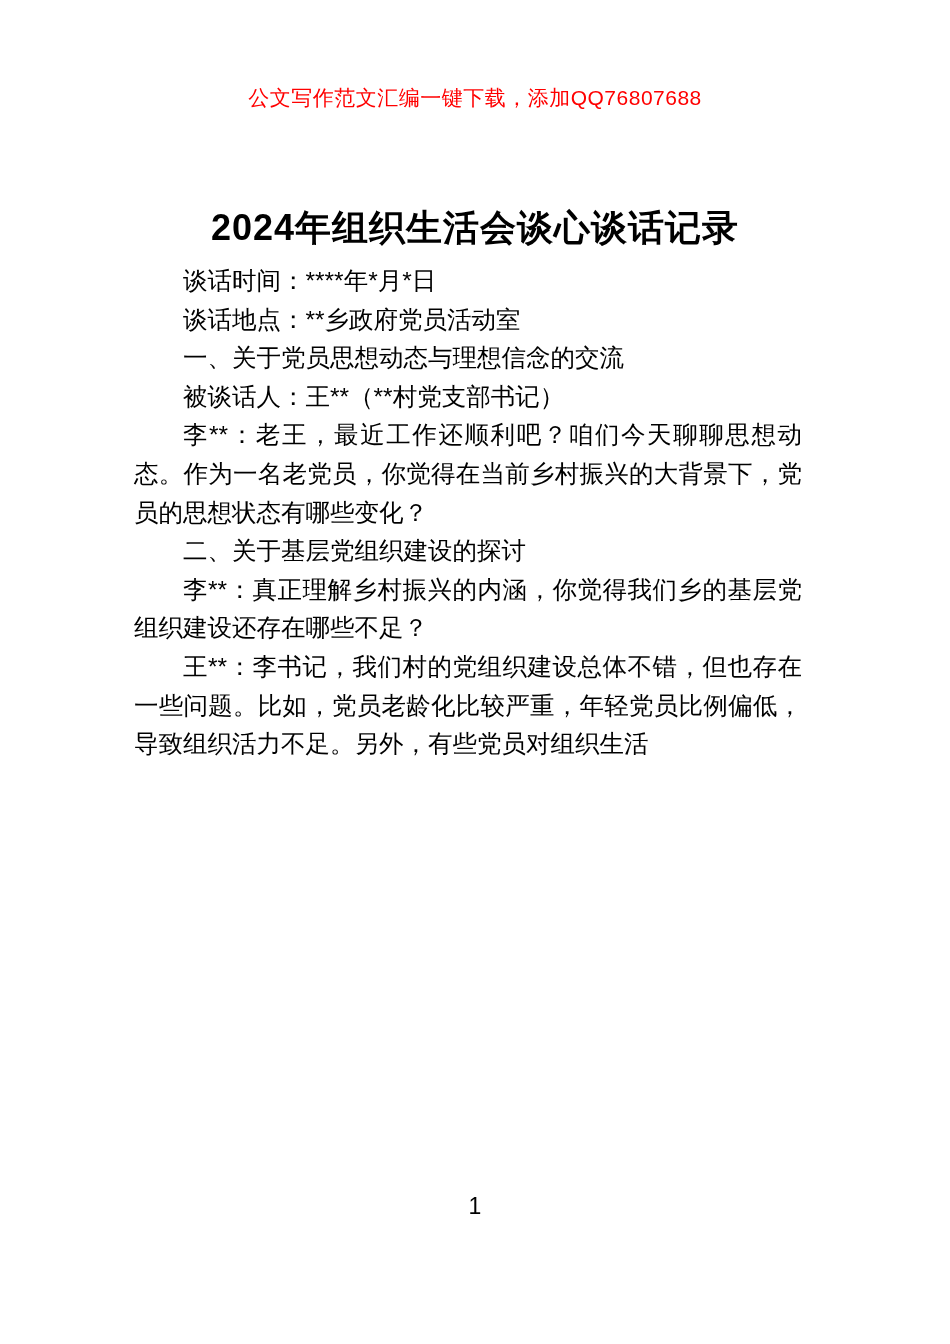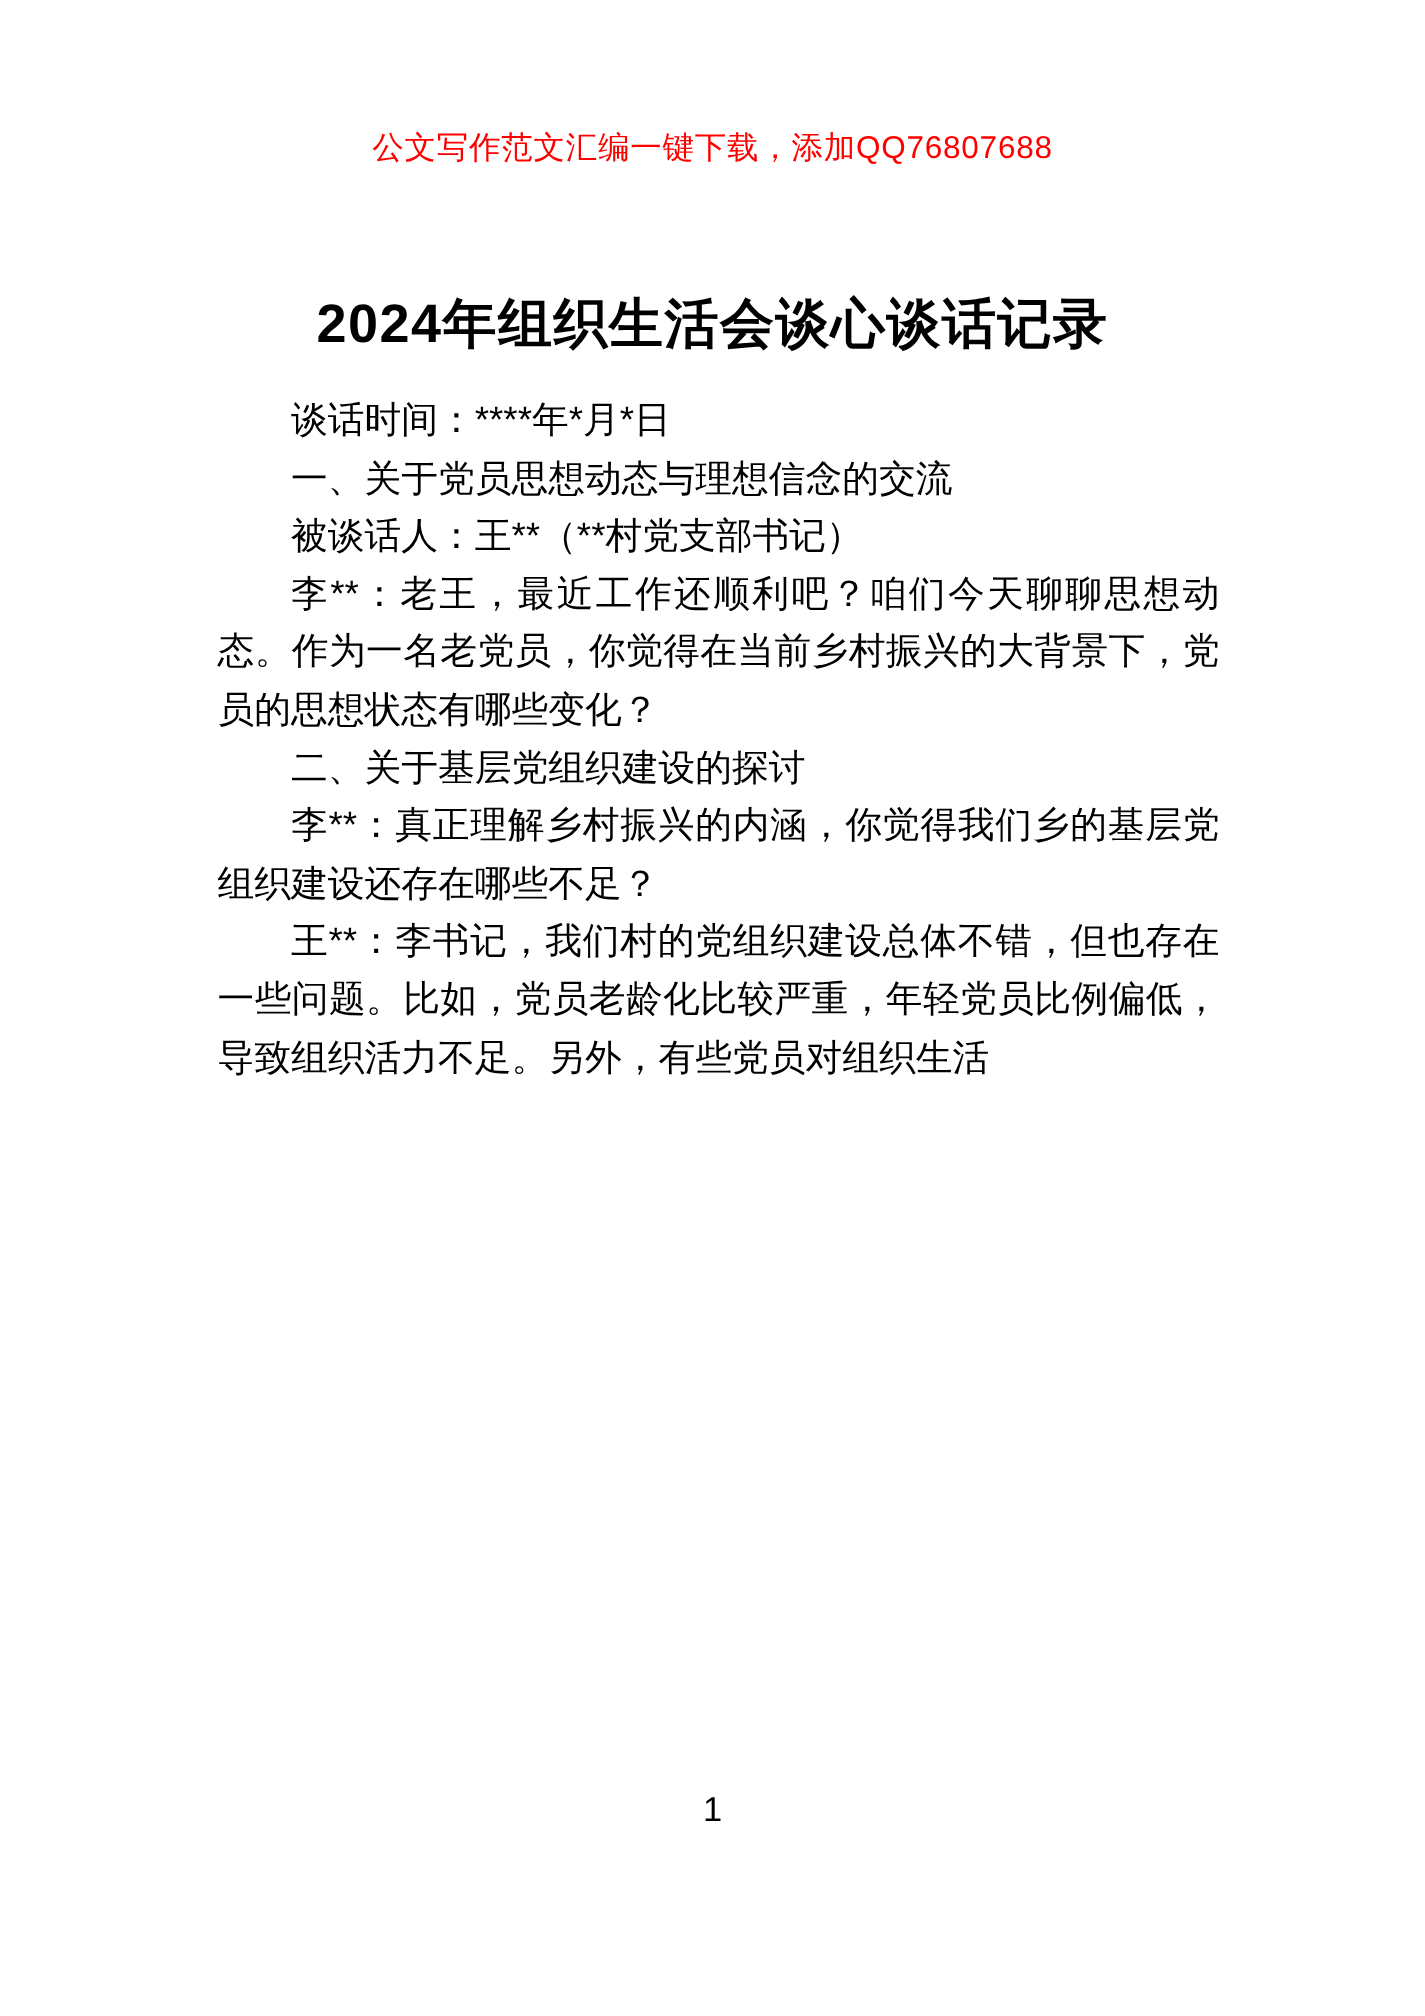--- a/index.html
+++ b/index.html
@@ -21,32 +21,32 @@
     top: 84px;
     left: 0;
     width: 100%;
     text-align: center;
     font-size: 21px;
     font-weight: 500;
     letter-spacing: 0.5px;
   }
   .doc-title {
     position: absolute;
-    top: 168px;
+    top: 180px;
     left: 0;
     width: 100%;
     text-align: center;
     font-size: 36px;
     font-weight: 700;
     letter-spacing: 1px;
   }
   .doc-body {
     position: absolute;
     top: 262px;
-    left: 145px;
+    left: 134px;
     width: 668px;
     font-size: 24.5px;
     line-height: 38.6px;
     font-weight: 500;
     text-align: justify;
   }
   .doc-body p {
     margin: 0;
     padding: 0;
     text-indent: 2em;
@@ -64,20 +64,21 @@
 <body>
 
 <div class="page">
 
   <div class="promo-header" style="color: rgb(255, 0, 0);">公文写作范文汇编一键下载，添加QQ76807688</div>
 
   <h1 class="doc-title">2024年组织生活会谈心谈话记录</h1>
 
   <div class="doc-body">
     <p>谈话时间：****年*月*日</p>
+    <p>谈话地点：**乡政府党员活动室</p>
     <p>一、关于党员思想动态与理想信念的交流</p>
     <p>被谈话人：王**（**村党支部书记）</p>
     <p>李**：老王，最近工作还顺利吧？咱们今天聊聊思想动态。作为一名老党员，你觉得在当前乡村振兴的大背景下，党员的思想状态有哪些变化？</p>
     <p>二、关于基层党组织建设的探讨</p>
     <p>李**：真正理解乡村振兴的内涵，你觉得我们乡的基层党组织建设还存在哪些不足？</p>
     <p>王**：李书记，我们村的党组织建设总体不错，但也存在一些问题。比如，党员老龄化比较严重，年轻党员比例偏低，导致组织活力不足。另外，有些党员对组织生活</p>
   </div>
 
   <div class="page-footer">1</div>
 

